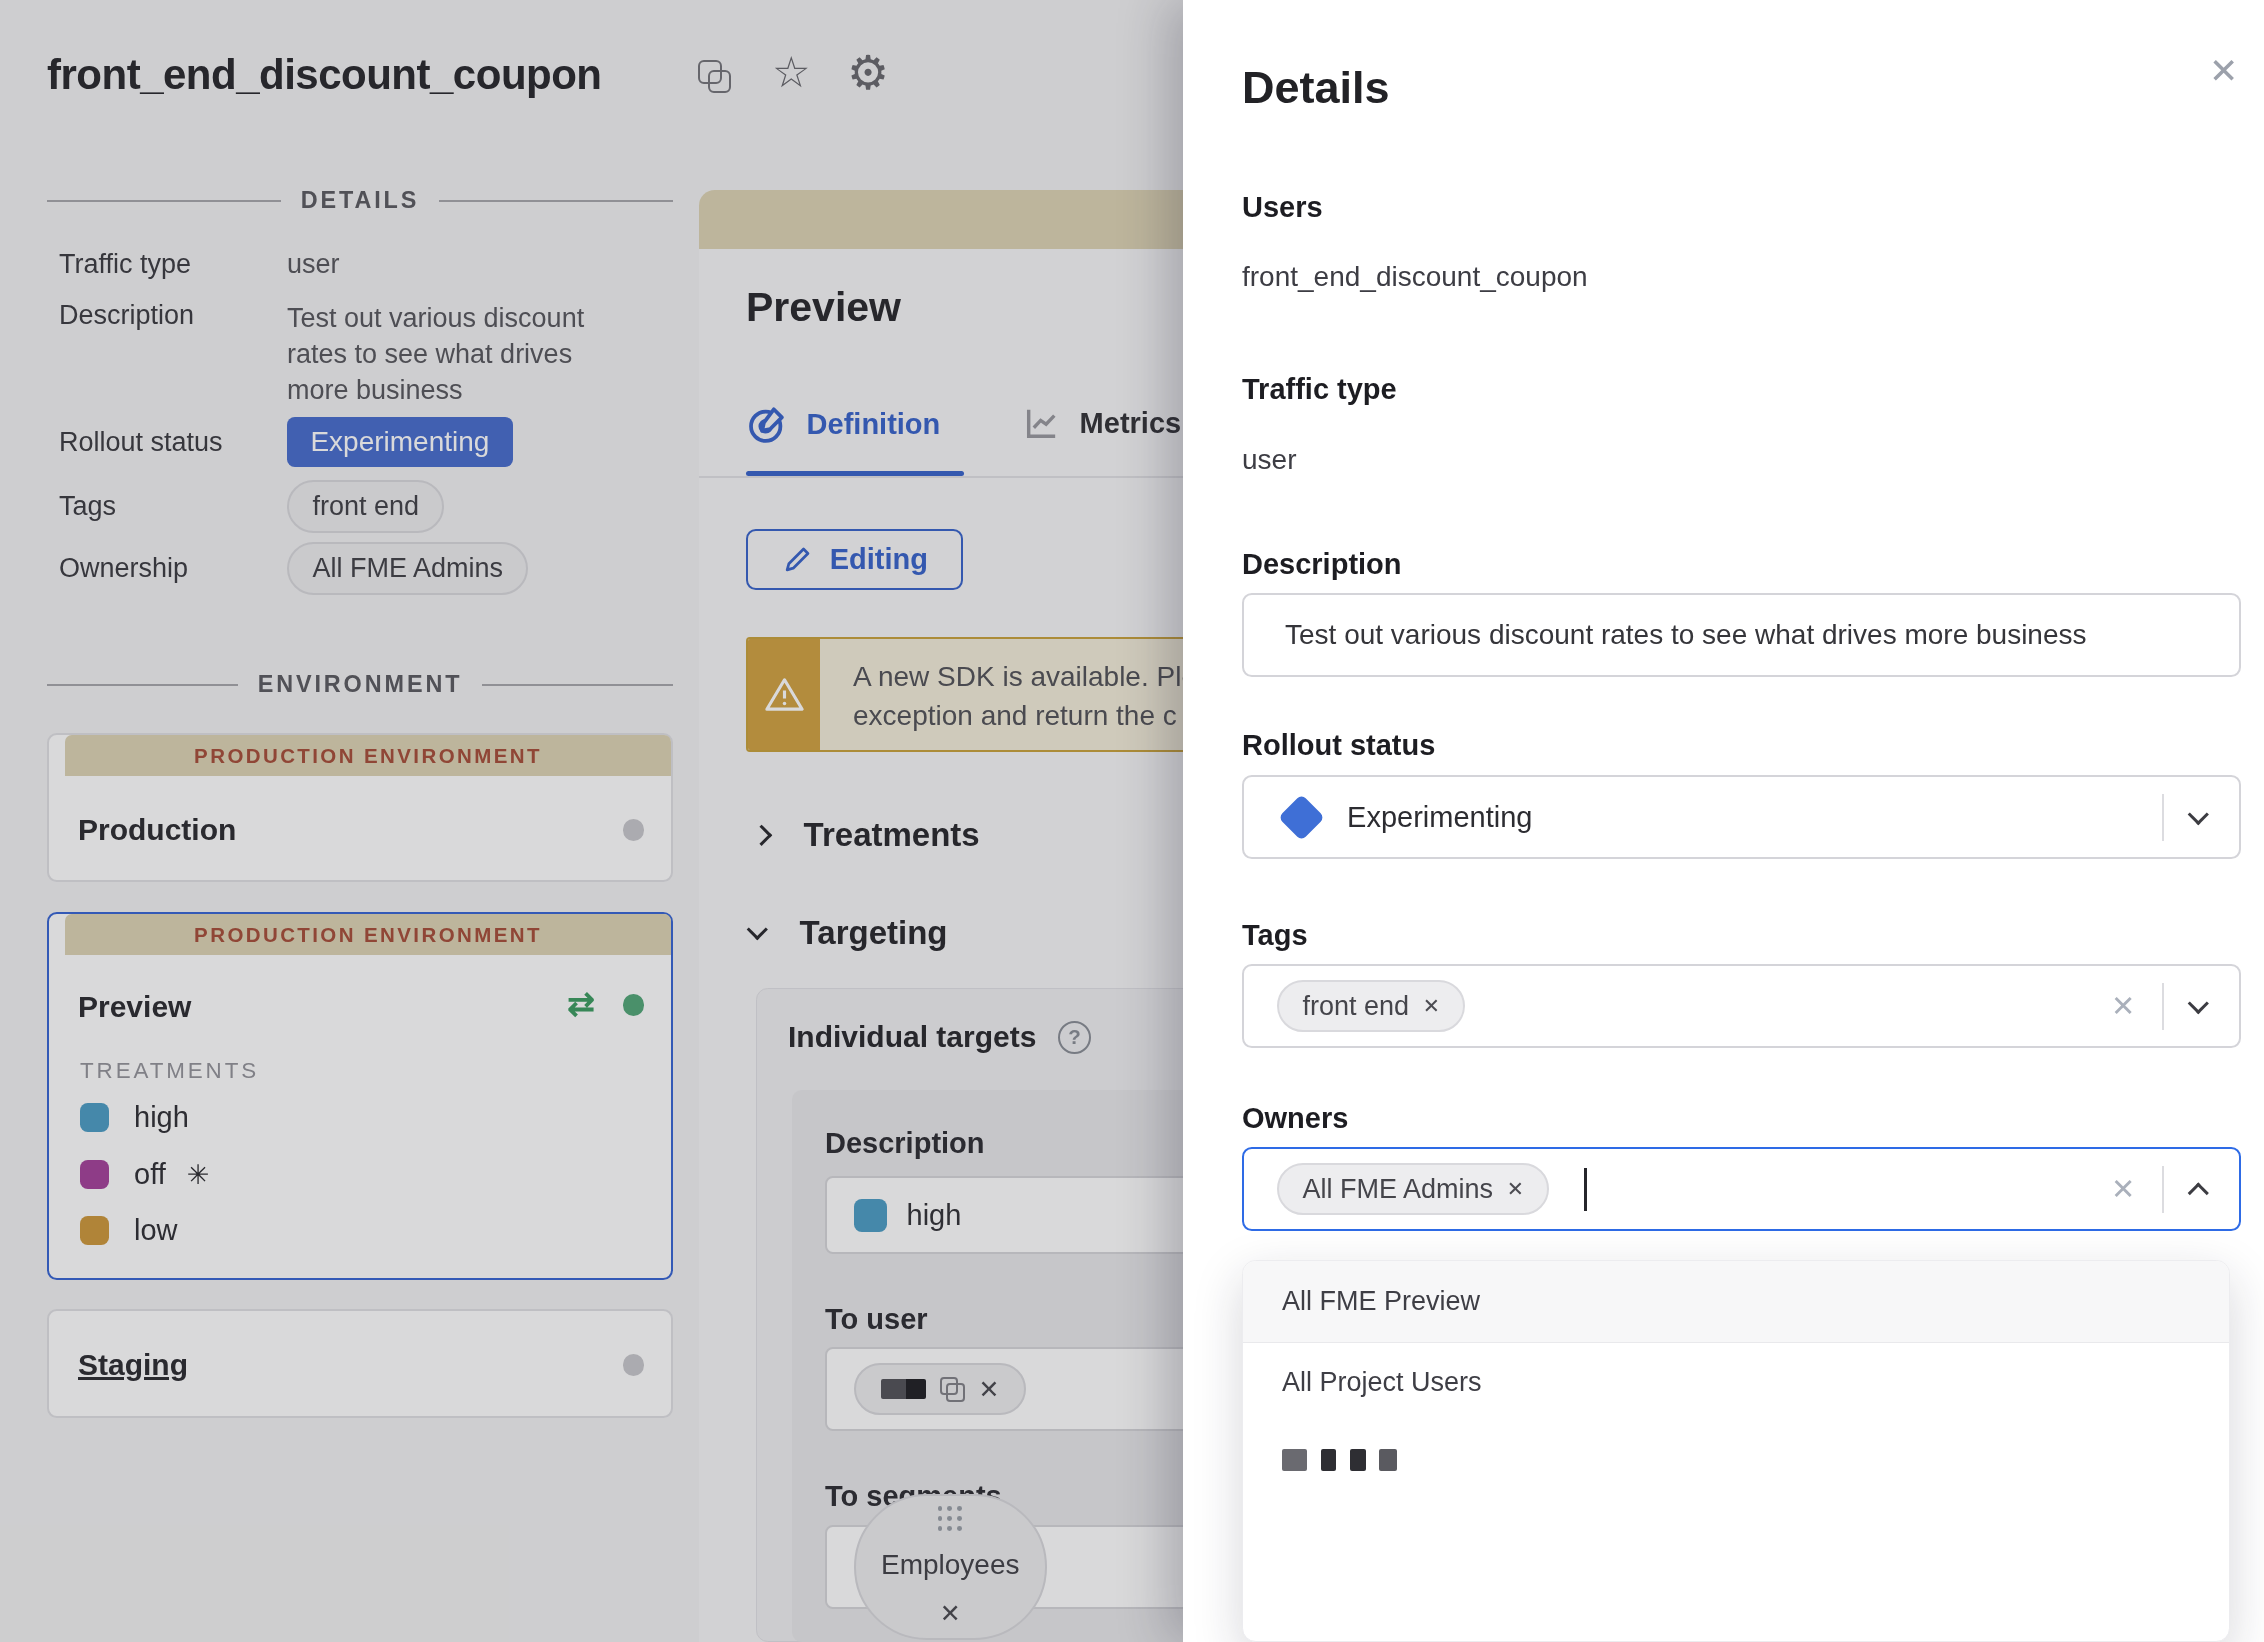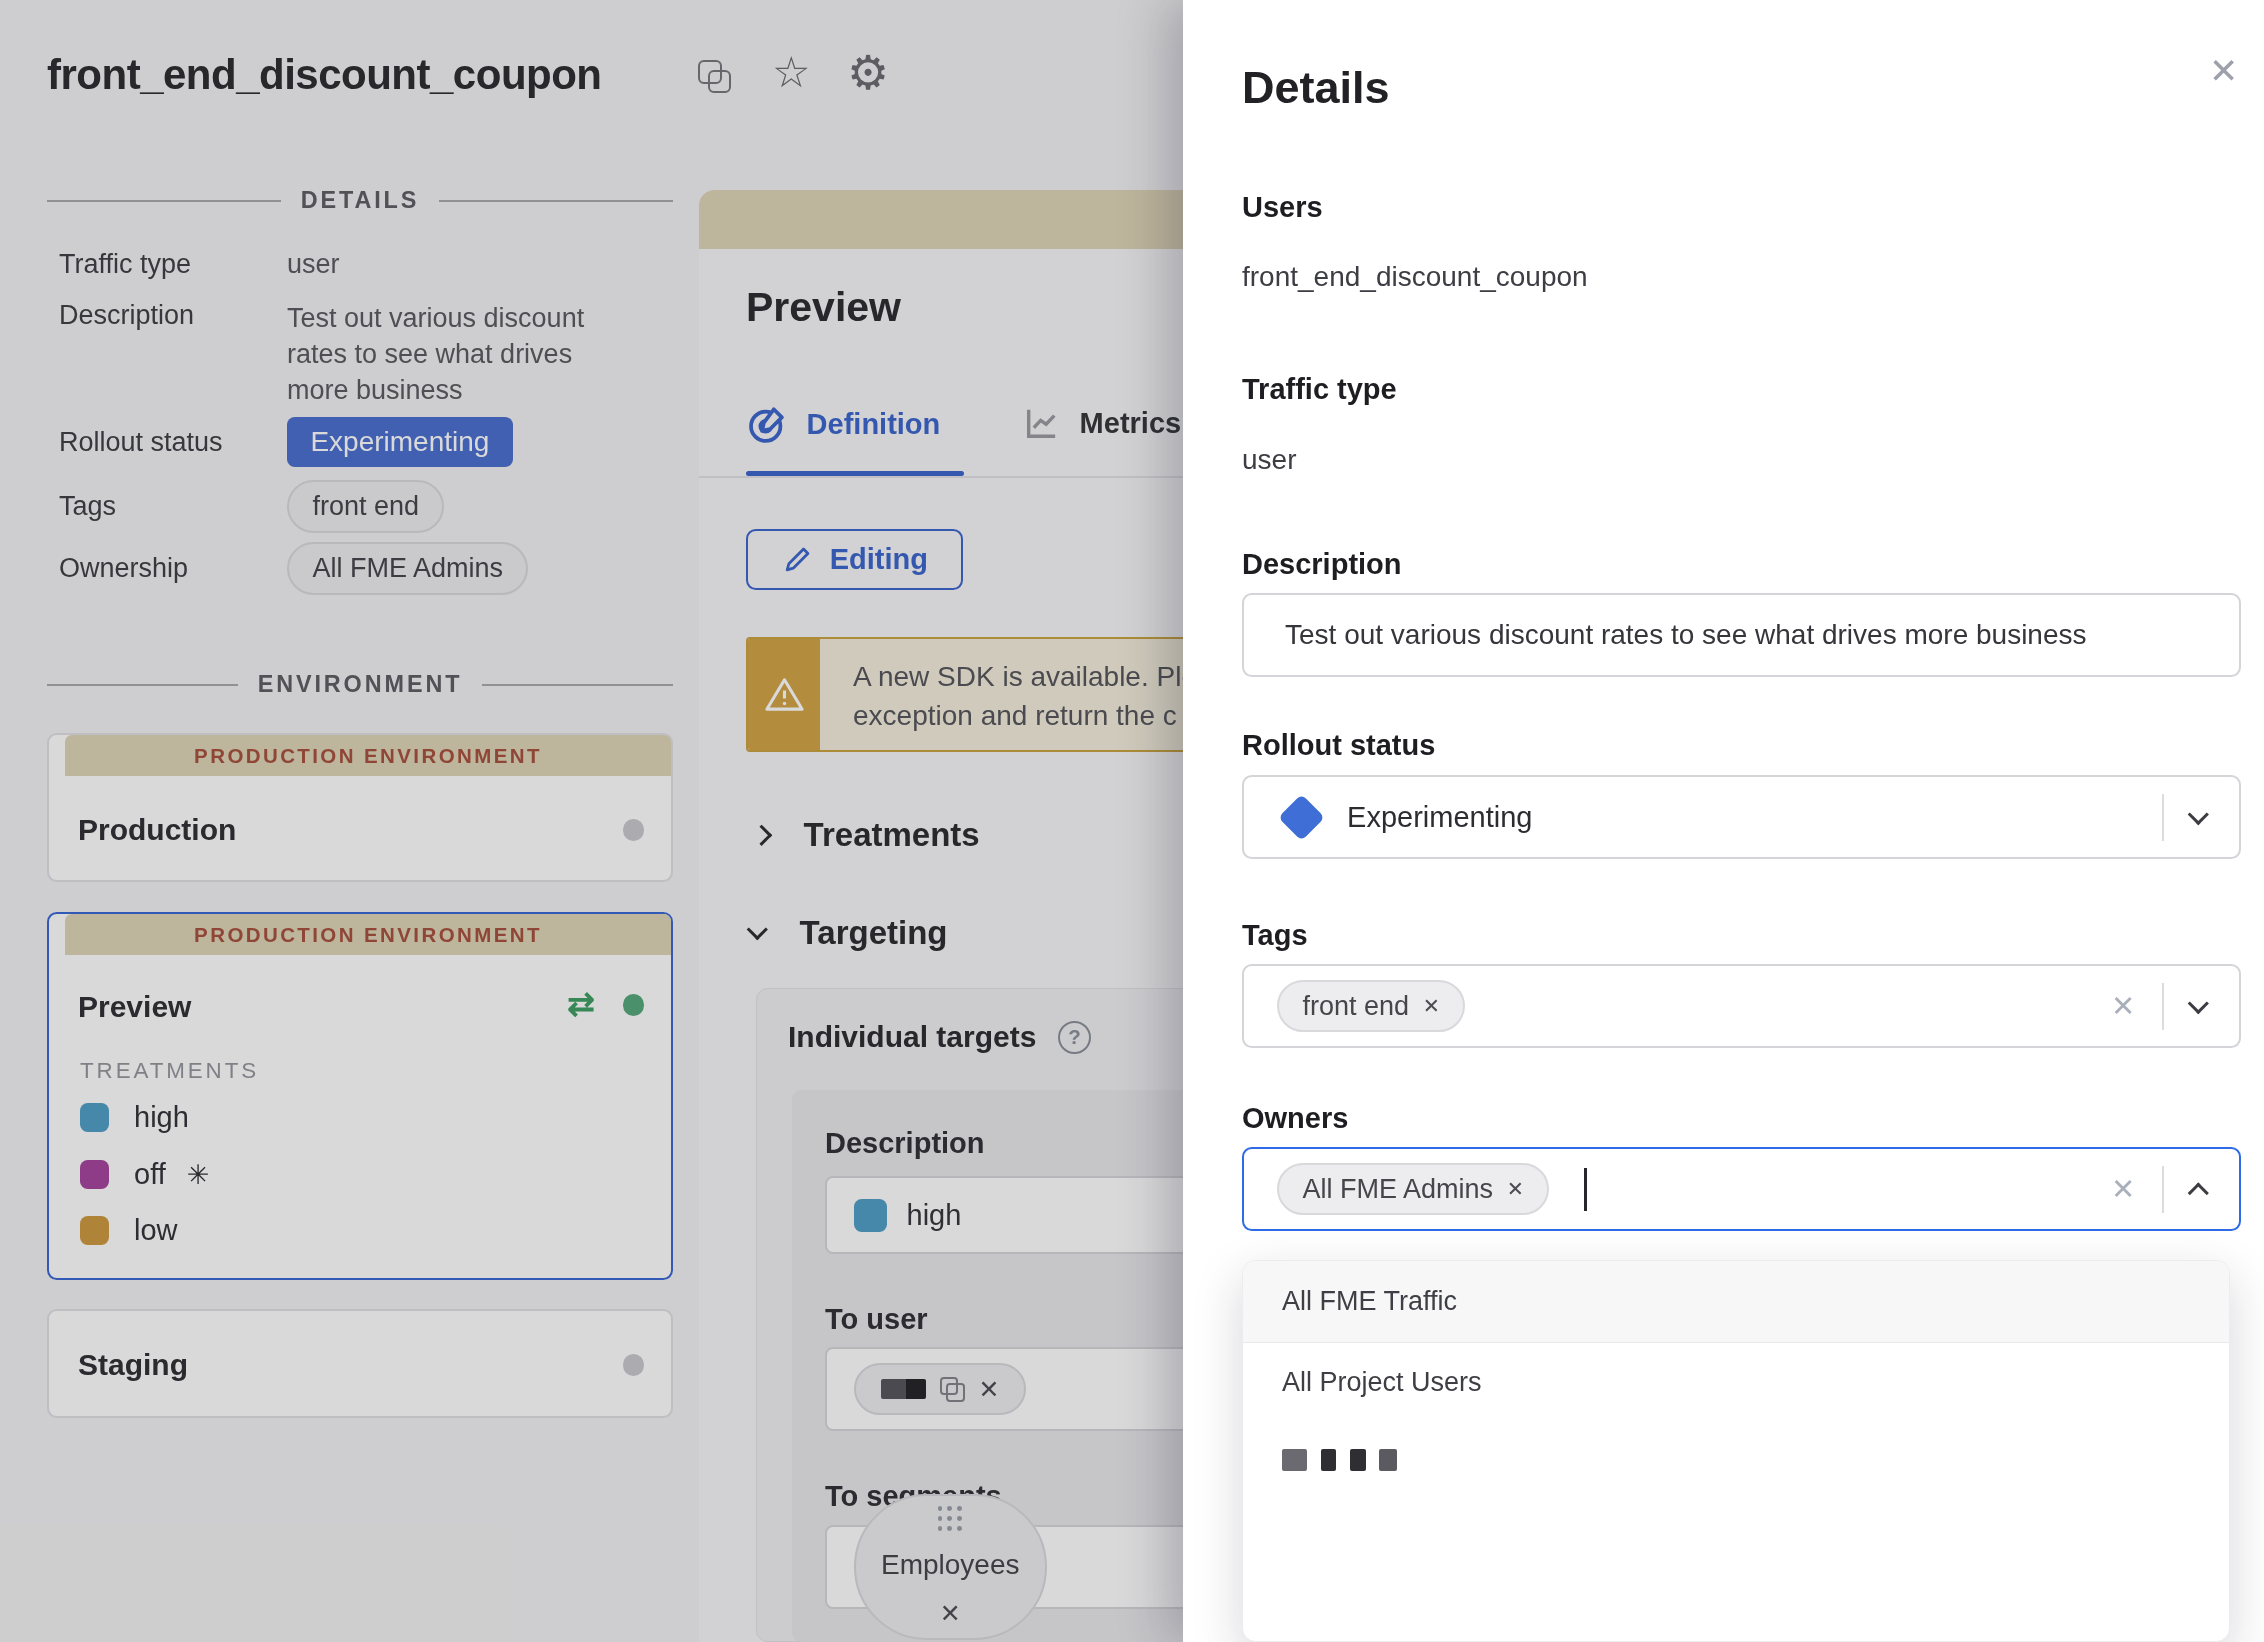--- a/index.html
+++ b/index.html
@@ -161,21 +161,21 @@
       <span>off</span>
       <span style="font-size:27px; color:#2e2e33; margin-left:-3.9px;">✳</span>
     </div>
     <div class="abs treat-row" style="left:31px; top:300px;">
       <span class="swatch" style="background: rgb(207, 154, 63);"></span>
       <span>low</span>
     </div>
   </div>
 
   <div class="abs envcard" style="top:1309px; height:109px;">
-    <div class="abs envname" style="left:29px; top:37px;">Staging</div>
+    <div class="abs envname" style="left:29px; top:37px;text-decoration:underline;">Staging</div>
     <span class="abs dot" style="right:27px; top:43px; background:#c9c9cd;"></span>
   </div>
 
   <div class="abs" id="panel">
     <div class="abs" id="panel-band"></div>
     <div class="abs panel-title">Preview</div>
 
     <div class="abs tab active" style="left:47px; top:213px;">
       <svg width="43" height="43" viewBox="0 0 24 24">
         <circle cx="11" cy="13" r="8.2" fill="none" stroke="#3b66cc" stroke-width="2.1"></circle>
@@ -317,21 +317,21 @@
     </span>
     <span class="caret" style="margin-left:13.7px;"></span>
     <span class="f-right">
       <span class="clear-x">✕</span>
       <span class="vdiv"></span>
       <span class="chev up" style="margin-top:7.8px;"></span>
     </span>
   </div>
 
   <div class="abs dd">
-    <div class="dd-item hl">All FME Traffic</div>
+    <div class="dd-item hl">All FME Preview</div>
     <div class="dd-item">All Project Users</div>
     <div class="dd-item" style="gap:13.7px;">
       <span class="rblk" style="width:25px; background:#6a6a70;"></span>
       <span class="rblk" style="width:15.6px; background:#2e2e33;"></span>
       <span class="rblk" style="width:15.6px; background:#2e2e33;"></span>
       <span class="rblk" style="width:17.6px; background:#5a5a60;"></span>
     </div>
   </div>
 </div>
 

